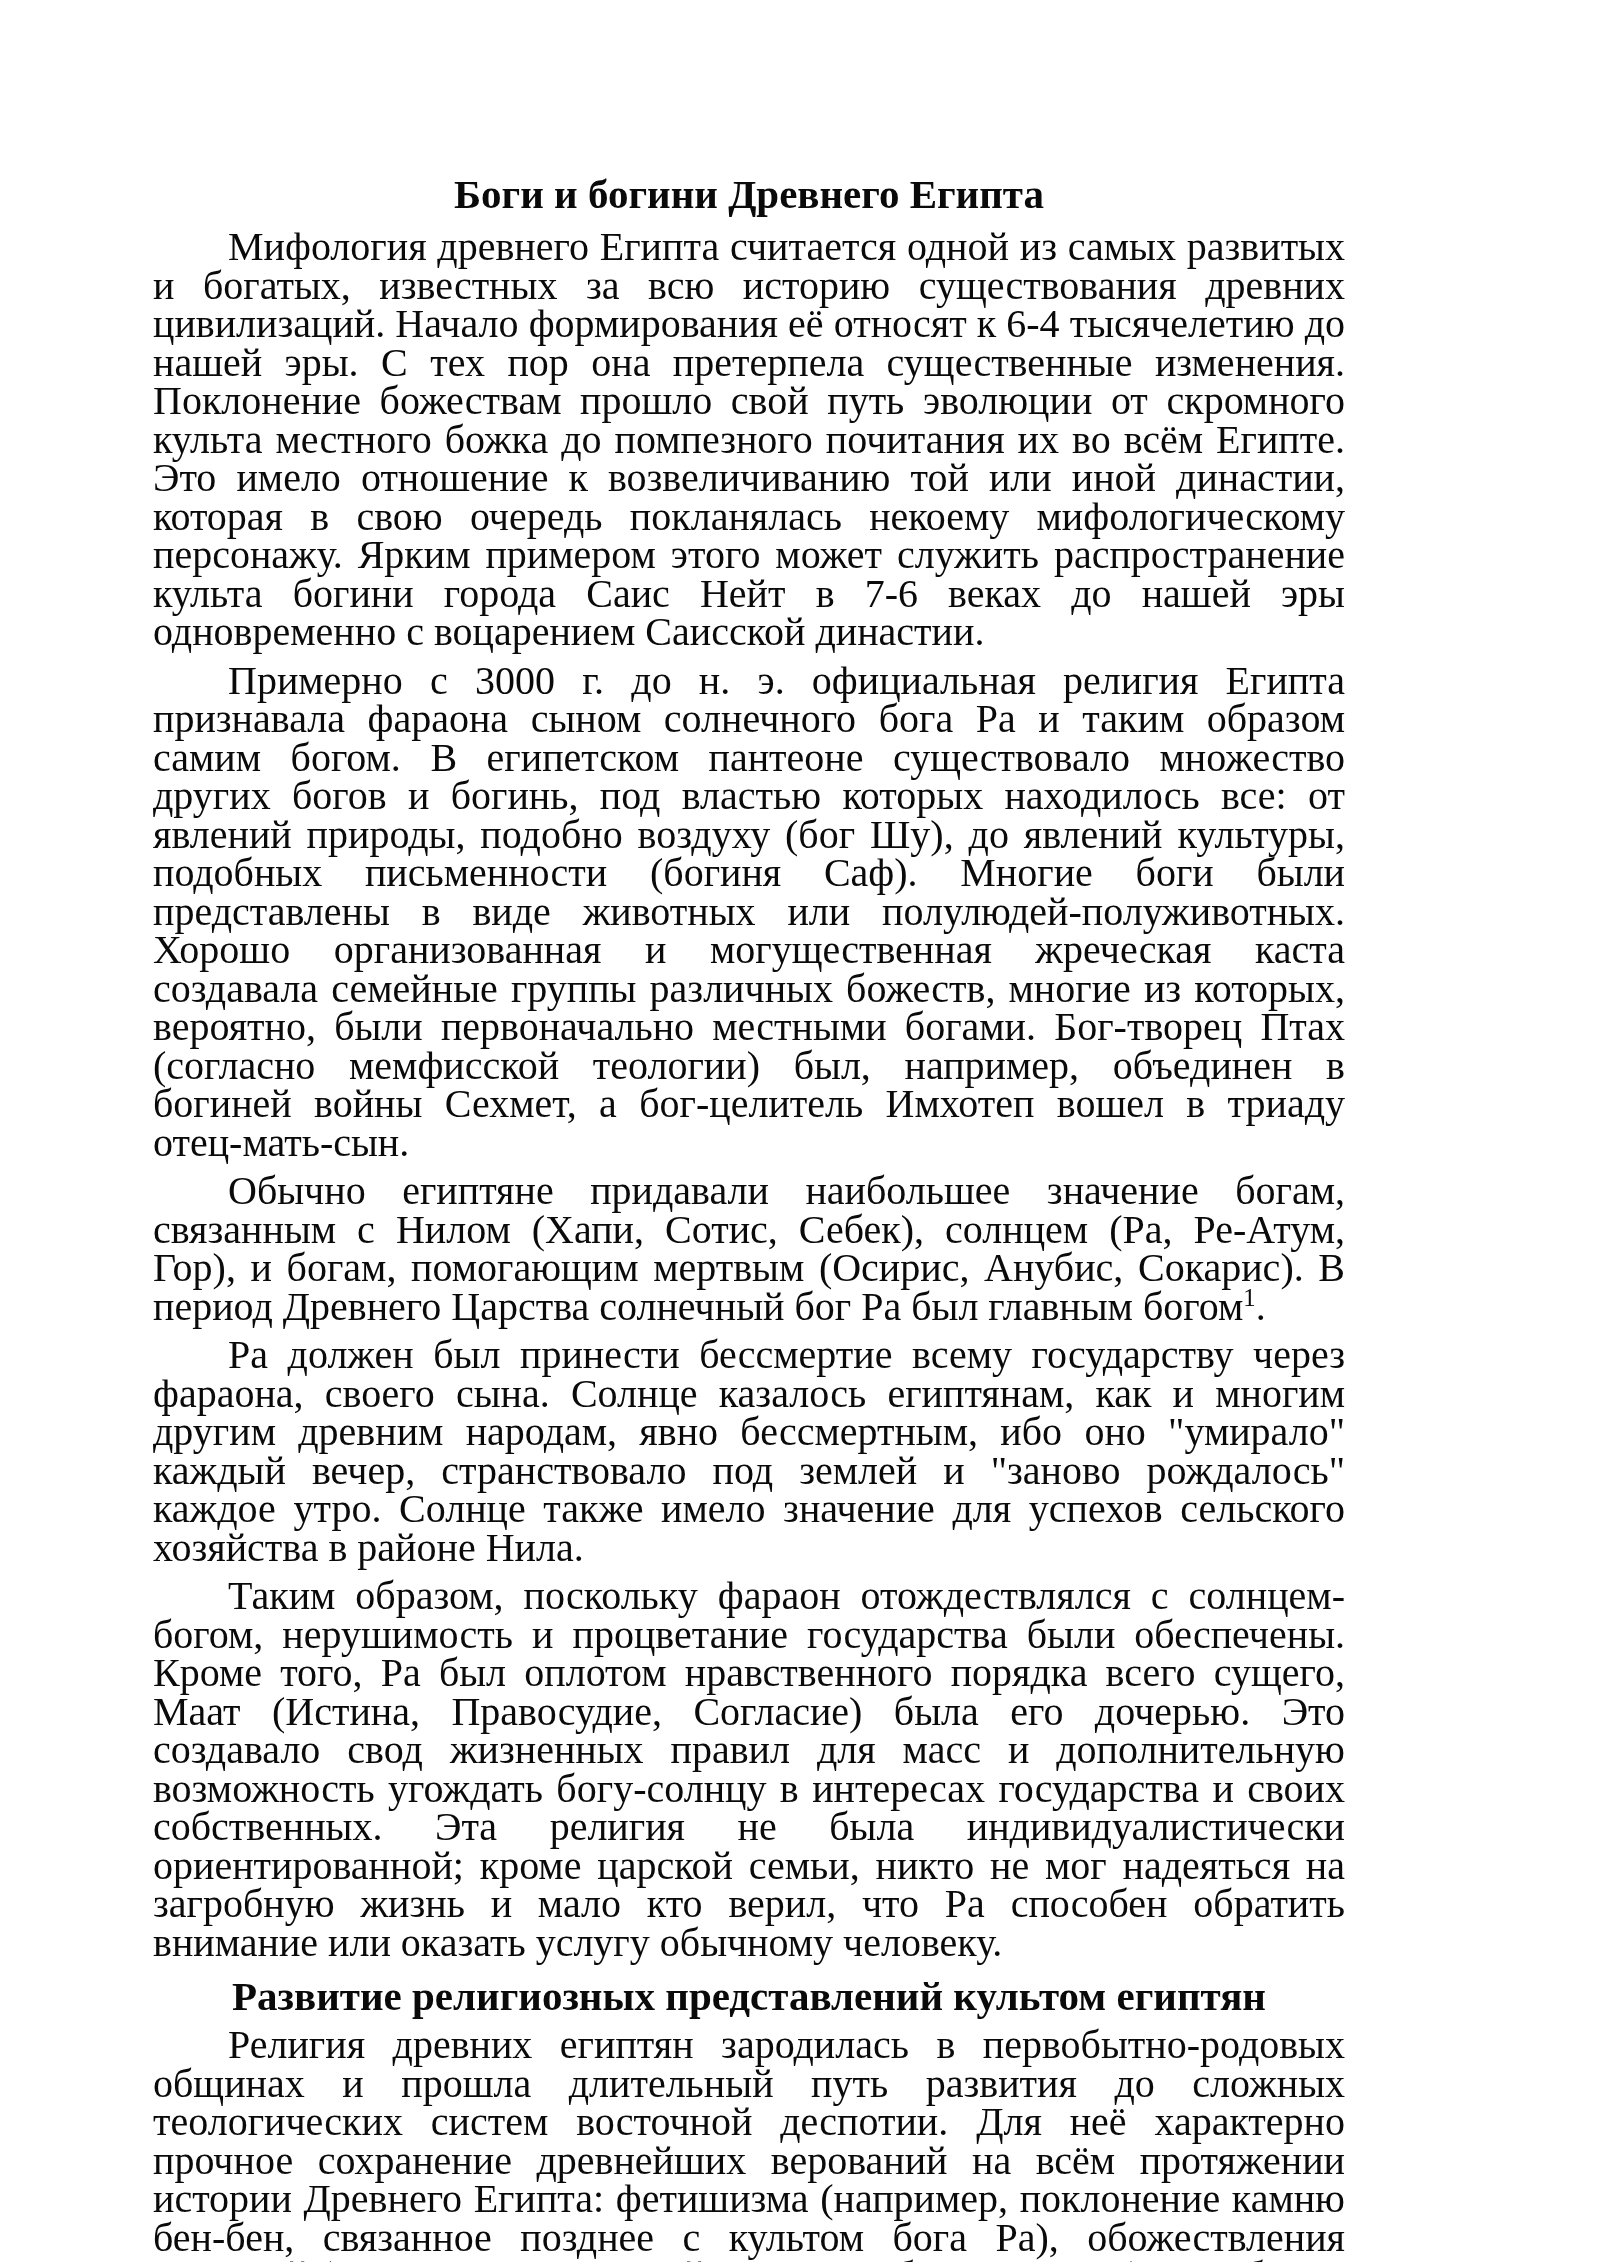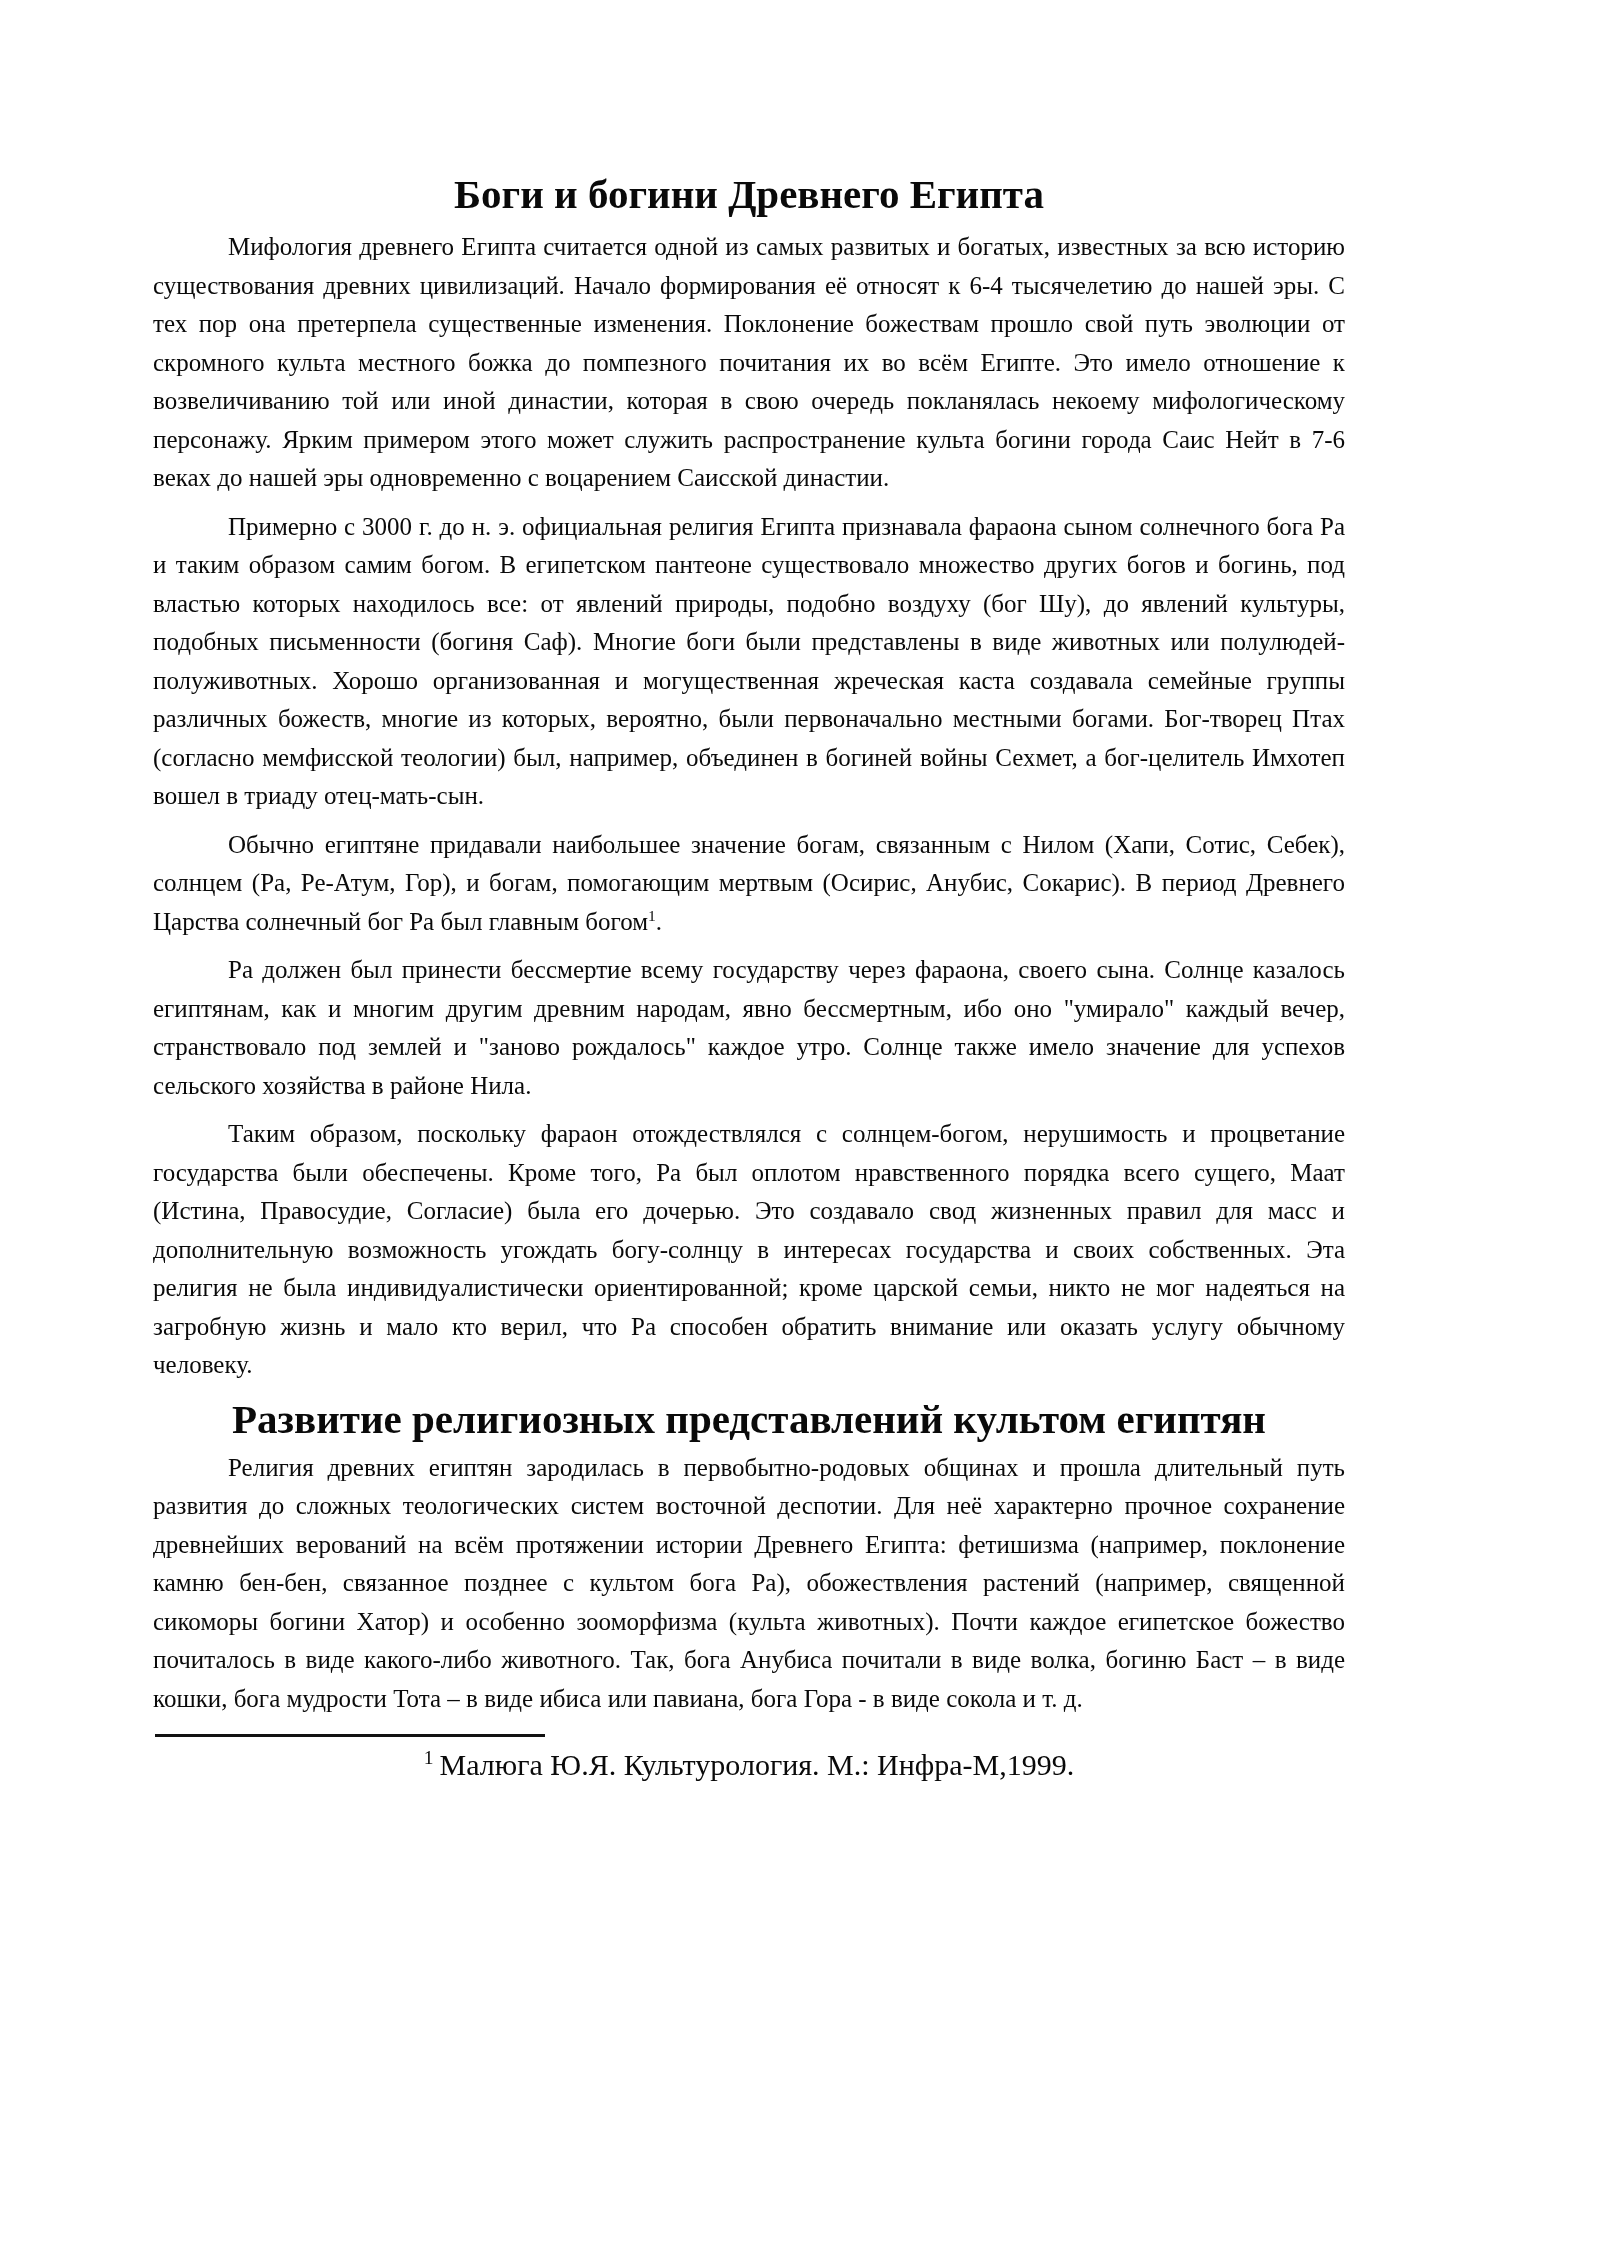--- a/index.html
+++ b/index.html
@@ -28,21 +28,21 @@
     font-size: 41px;
     line-height: 48px;
     font-weight: bold;
     text-align: center;
     margin: 19px 0 0 0;
   }
   h2.doc-heading.second {
     margin: 2px 0 6px 0;
   }
   p.body-par {
-    font-size: 25px;
+    font-size: 40px;
     line-height: 38.5px;
     text-align: justify;
     text-indent: 75px;
     margin: 0 0 10px 0;
   }
   p.body-par.first { margin-top: 10px; }
   p.subsection { text-align: left; }
   sup.fnref {
     font-size: 0.62em;
     line-height: 0;

